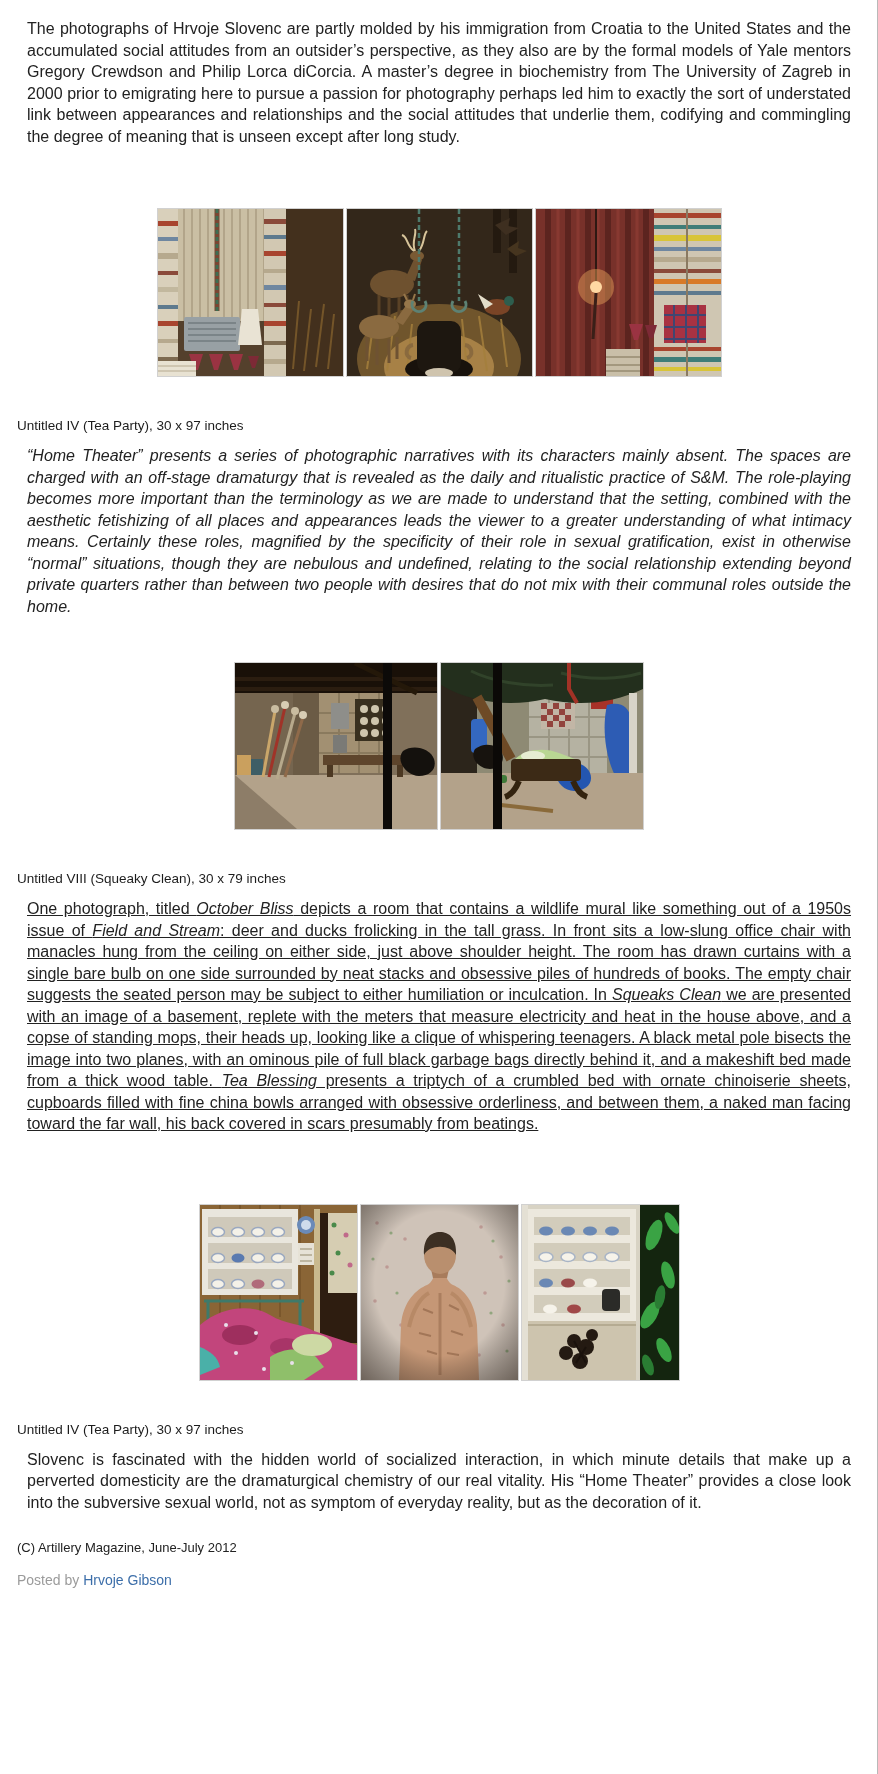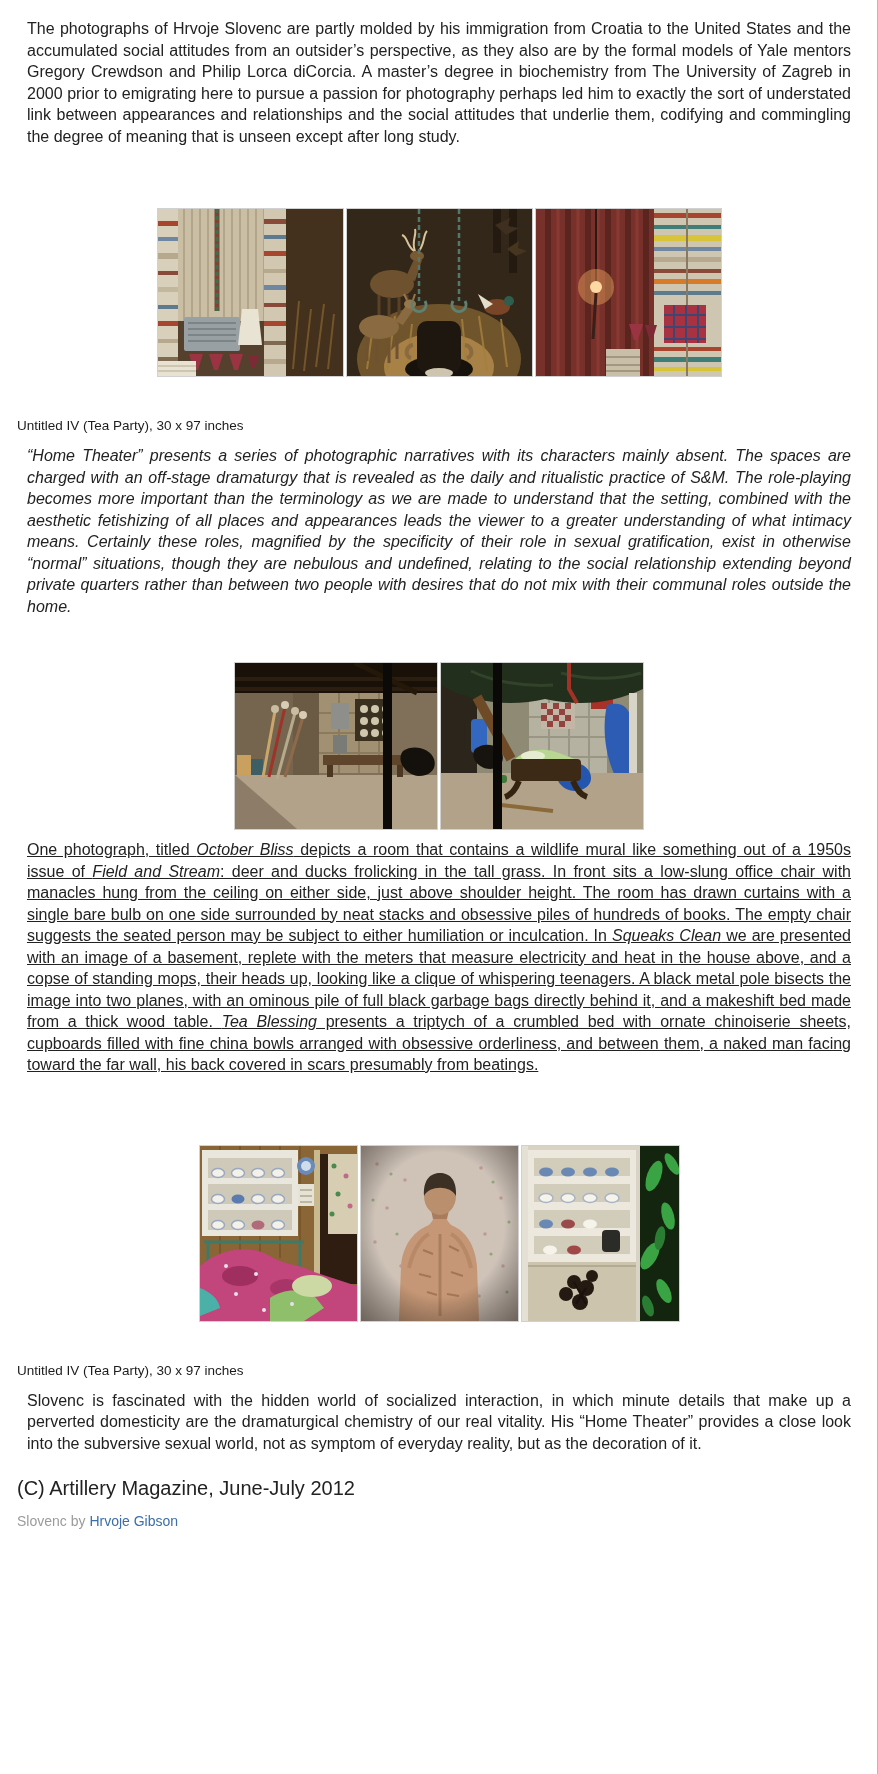--- a/index.html
+++ b/index.html
@@ -42,21 +42,21 @@
   svg.panel{display:block;outline:1px solid rgba(0,0,0,.18);}
   figcaption{
     margin-top:40px;
     text-align:left;
     font-size:13.5px;
     line-height:19px;
     color:#1c1c1c;
   }
   .copyright{
     margin-top:24px;
-    font-size:20px;
+    font-size:13px;
     line-height:21px;
     color:var(--body-text,#222);
   }
   .posted{
     margin-top:12px;
     font-size:14px;
     line-height:20px;
     color:var(--muted-text,#9b9b9b);
   }
   .posted a{
@@ -251,20 +251,21 @@
           <path d="M74 96c10-10 30-12 44-6l16 6z" fill="#b9d693"></path>
           <ellipse cx="92" cy="93" rx="12" ry="5" fill="#e6ecd2"></ellipse>
           <rect x="70" y="96" width="70" height="22" rx="4" fill="#3c2a16"></rect>
           <path d="M78 118c-4 10-8 14-14 16M132 118c4 10 8 14 14 16" stroke="#33230f" stroke-width="6" fill="none"></path>
           <rect x="52" y="112" width="14" height="8" rx="3" fill="#3f7a3a"></rect>
           <line x1="60" y1="142" x2="112" y2="148" stroke="#8a6a3a" stroke-width="4"></line>
           <rect x="52" y="0" width="9" height="166" fill="#0b0907"></rect>
         </svg>
       </a>
     </div>
+    <figcaption>Untitled VIII (Squeaky Clean), 30 x 79 inches</figcaption>
   </figure>
 
   <p class="body-text p3"><span>One photograph, titled </span><span class="it">October Bliss</span><span> depicts a room that contains a wildlife mural like something out of a 1950s issue of </span><span class="it">Field and Stream</span><span>: deer and ducks frolicking in the tall grass. In front sits a low-slung office chair with manacles hung from the ceiling on either side, just above shoulder height. The room has drawn curtains with a single bare bulb on one side surrounded by neat stacks and obsessive piles of hundreds of books. The empty chair suggests the seated person may be subject to either humiliation or inculcation. In </span><span class="it">Squeaks Clean</span><span> we are presented with an image of a basement, replete with the meters that measure electricity and heat in the house above, and a copse of standing mops, their heads up, looking like a clique of whispering teenagers. A black metal pole bisects the image into two planes, with an ominous pile of full black garbage bags directly behind it, and a makeshift bed made from a thick wood table. </span><span class="it">Tea Blessing</span><span> presents a triptych of a crumbled bed with ornate chinoiserie sheets, cupboards filled with fine china bowls arranged with obsessive orderliness, and between them, a naked man facing toward the far wall, his back covered in scars presumably from beatings.</span></p>
 
   <figure class="fig3">
     <div class="img-row">
       <a class="img-link">
         <svg class="panel" width="157" height="175" viewBox="0 0 157 175">
           <rect width="157" height="175" fill="#8a6536"></rect>
           <path d="M20 0v112M40 0v112M60 0v112M80 0v112M100 0v112" stroke="#7a572c" stroke-width="2"></path>
@@ -407,17 +408,17 @@
       </a>
     </div>
     <figcaption>Untitled IV (Tea Party), 30 x 97 inches</figcaption>
   </figure>
 
   <p class="body-text p4">Slovenc is fascinated with the hidden world of socialized interaction, in which minute details that make up a perverted domesticity are the dramaturgical chemistry of our real vitality. His “Home Theater” provides a close look into the subversive sexual world, not as symptom of everyday reality, but as the decoration of it.</p>
 
   <div class="copyright">(C) Artillery Magazine, June-July 2012</div>
 
   <div class="posted">
-    <span>Slovenc by</span>
+    <span>Posted by</span>
     <a>Hrvoje Gibson</a>
   </div>
 
 </main>
 
 </body></html>

